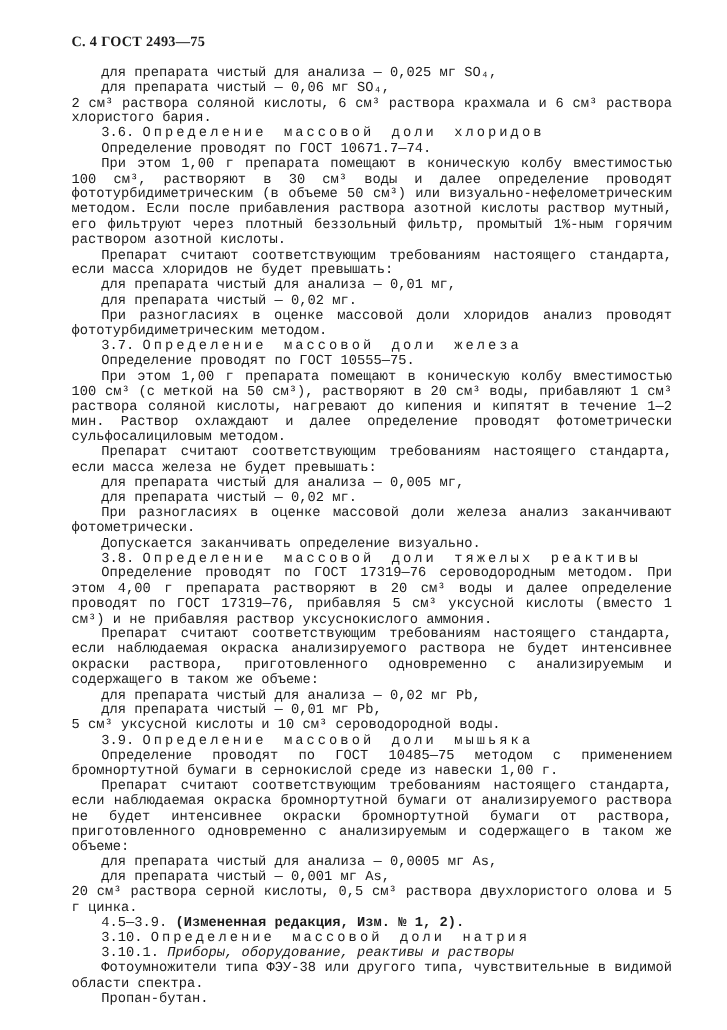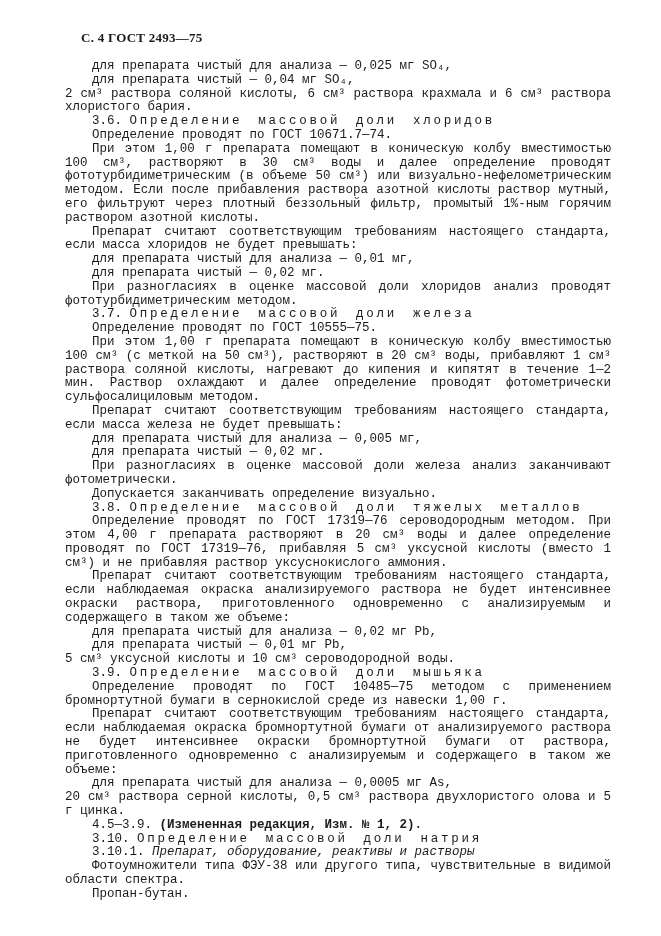--- a/index.html
+++ b/index.html
@@ -15,21 +15,21 @@
     color: #1b1b1b;
   }
   .page {
     box-sizing: border-box;
     width: 661px;
     height: 936px;
     padding: 30px 50px 0 65px;
     background: #ffffff;
   }
   .page-header {
-    margin: 0 0 14px 16px;
+    margin: 0 0 14px 0;
     font-size: 13px;
     font-weight: bold;
     letter-spacing: 0.02em;
   }
   .doc p {
     margin: 0;
     font-size: 12.5px;
     line-height: 13.8px;
     font-family: Liberation Mono, monospace;
   }
@@ -48,47 +48,48 @@
   .b  { font-weight: bold; }
   .it { font-style: italic; }
 </style>
 </head>
 <body>
 
 <div class="page">
   <p class="page-header">С. 4 ГОСТ 2493—75</p>
   <div class="doc">
       <p class="para">для препарата чистый для анализа — 0,025 мг SO₄,</p>
-      <p class="para">для препарата чистый — 0,04 мг SO₄,</p>
+      <p class="para">для препарата чистый — 0,06 мг SO₄,</p>
       <p class="flush">2 см³ раствора соляной кислоты, 6 см³ раствора крахмала и 6 см³ раствора хлористого бария.</p>
       <p class="para"><span>3.6.</span> <span class="sp">Определение массовой доли хлоридов</span></p>
       <p class="para">Определение проводят по ГОСТ 10671.7—74.</p>
       <p class="para">При этом 1,00 г препарата помещают в коническую колбу вместимостью 100 см³, растворяют в 30 см³ воды и далее определение проводят фототурбидиметрическим (в объеме 50 см³) или визуально-нефелометрическим методом. Если после прибавления раствора азотной кислоты раствор мутный, его фильтруют через плотный беззольный фильтр, промытый 1%-ным горячим раствором азотной кислоты.</p>
       <p class="para">Препарат считают соответствующим требованиям настоящего стандарта, если масса хлоридов не будет превышать:</p>
       <p class="para">для препарата чистый для анализа — 0,01 мг,</p>
       <p class="para">для препарата чистый — 0,02 мг.</p>
       <p class="para">При разногласиях в оценке массовой доли хлоридов анализ проводят фототурбидиметрическим методом.</p>
       <p class="para"><span>3.7.</span> <span class="sp">Определение массовой доли железа</span></p>
       <p class="para">Определение проводят по ГОСТ 10555—75.</p>
       <p class="para">При этом 1,00 г препарата помещают в коническую колбу вместимостью 100 см³ (с меткой на 50 см³), растворяют в 20 см³ воды, прибавляют 1 см³ раствора соляной кислоты, нагревают до кипения и кипятят в течение 1—2 мин. Раствор охлаждают и далее определение проводят фотометрически сульфосалициловым методом.</p>
       <p class="para">Препарат считают соответствующим требованиям настоящего стандарта, если масса железа не будет превышать:</p>
       <p class="para">для препарата чистый для анализа — 0,005 мг,</p>
       <p class="para">для препарата чистый — 0,02 мг.</p>
       <p class="para">При разногласиях в оценке массовой доли железа анализ заканчивают фотометрически.</p>
       <p class="para">Допускается заканчивать определение визуально.</p>
-      <p class="para"><span>3.8.</span> <span class="sp">Определение массовой доли тяжелых металлов</span></p>
+      <p class="para"><span>3.8.</span> <span class="sp">Определение массовой доли тяжелых реактивы</span></p>
       <p class="para">Определение проводят по ГОСТ 17319—76 сероводородным методом. При этом 4,00 г препарата растворяют в 20 см³ воды и далее определение проводят по ГОСТ 17319—76, прибавляя 5 см³ уксусной кислоты (вместо 1 см³) и не прибавляя раствор уксуснокислого аммония.</p>
       <p class="para">Препарат считают соответствующим требованиям настоящего стандарта, если наблюдаемая окраска анализируемого раствора не будет интенсивнее окраски раствора, приготовленного одновременно с анализируемым и содержащего в таком же объеме:</p>
       <p class="para">для препарата чистый для анализа — 0,02 мг Pb,</p>
       <p class="para">для препарата чистый — 0,01 мг Pb,</p>
       <p class="flush">5 см³ уксусной кислоты и 10 см³ сероводородной воды.</p>
       <p class="para"><span>3.9.</span> <span class="sp">Определение массовой доли мышьяка</span></p>
       <p class="para">Определение проводят по ГОСТ 10485—75 методом с применением бромнортутной бумаги в сернокислой среде из навески 1,00 г.</p>
       <p class="para">Препарат считают соответствующим требованиям настоящего стандарта, если наблюдаемая окраска бромнортутной бумаги от анализируемого раствора не будет интенсивнее окраски бромнортутной бумаги от раствора, приготовленного одновременно с анализируемым и содержащего в таком же объеме:</p>
       <p class="para">для препарата чистый для анализа — 0,0005 мг As,</p>
+      <p class="para">для препарата чистый — 0,001 мг As,</p>
       <p class="flush">20 см³ раствора серной кислоты, 0,5 см³ раствора двухлористого олова и 5 г цинка.</p>
       <p class="para"><span>4.5—3.9.</span> <span class="b">(Измененная редакция, Изм. № 1, 2).</span></p>
       <p class="para"><span>3.10.</span> <span class="sp">Определение массовой доли натрия</span></p>
-      <p class="para"><span>3.10.1.</span> <span class="it">Препарат, оборудование, реактивы и растворы</span></p>
+      <p class="para"><span>3.10.1.</span> <span class="it">Приборы, оборудование, реактивы и растворы</span></p>
       <p class="para">Фотоумножители типа ФЭУ-38 или другого типа, чувствительные в видимой области спектра.</p>
       <p class="para">Пропан-бутан.</p>
     </div>
 </div>
 
 </body></html>

